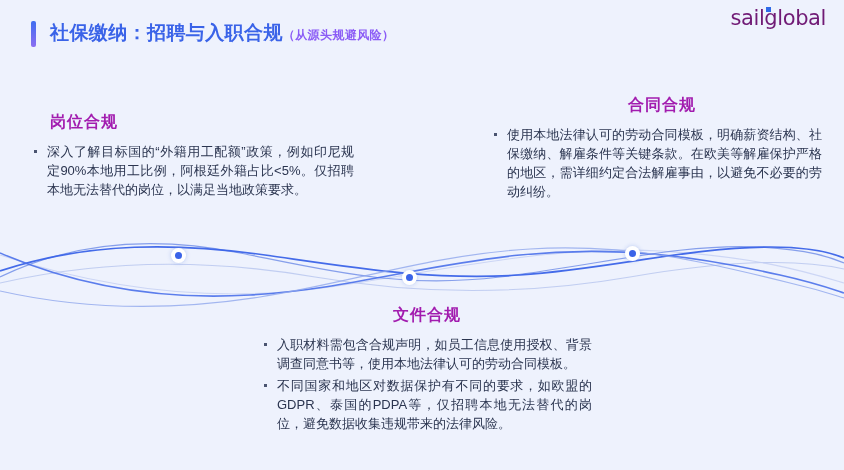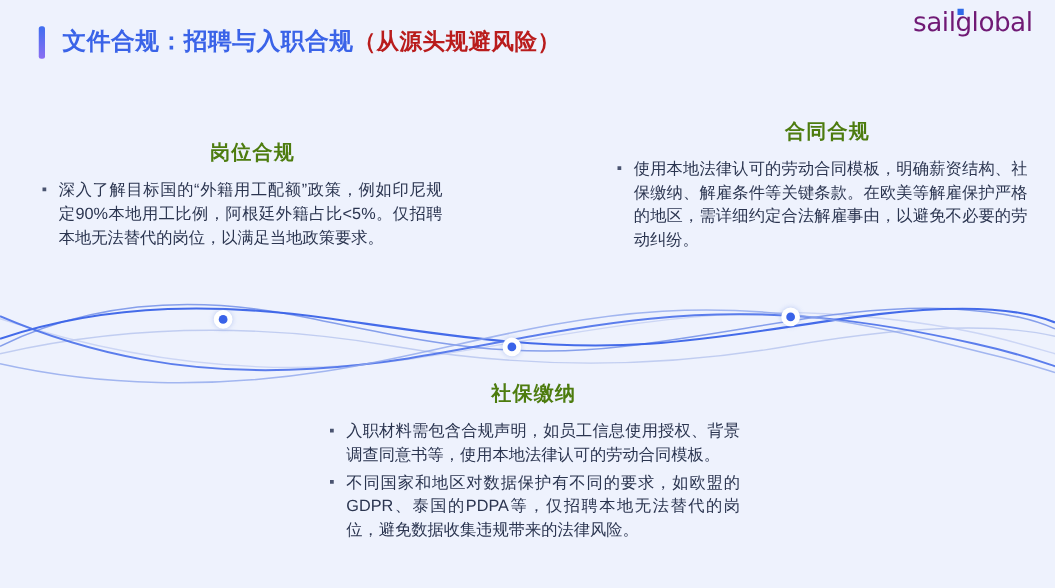--- a/index.html
+++ b/index.html
@@ -51,23 +51,23 @@
 
   .title-text {
     font-size: 19px;
     font-weight: 700;
     color: #3a63e8;
     letter-spacing: 0.4px;
     white-space: nowrap;
     line-height: 26px;
   }
   .title-sub {
-    font-size: 18px;
+    font-size: 12px;
     font-weight: 700;
-    color: #b91c1c;
+    color: #8b5cf6;
   }
 
   .logo {
     position: absolute;
     right: 18px;
     top: 6px;
     font-size: 21px;
     font-weight: 400;
     color: #701a75;
     letter-spacing: -0.4px;
@@ -113,21 +113,21 @@
   }
 
   
   .block {
     position: absolute;
   }
 
   .block-title {
     font-size: 16px;
     font-weight: 700;
-    color: #4d7c0f;
+    color: #a21caf;
     letter-spacing: 1px;
     margin-bottom: 9px;
   }
 
   .bullets {
     list-style: none;
   }
 
   .bullets li {
     position: relative;
@@ -149,21 +149,21 @@
     background: #5a6party;
     background: #4a5470;
   }
 
   
   #block-position {
     left: 32px;
     top: 112px;
     width: 322px;
   }
-  #block-position .block-title { text-align: center; padding-left: 18px; }
+  #block-position .block-title { padding-left: 18px; }
 
   #block-contract {
     left: 492px;
     top: 95px;
     width: 330px;
   }
   #block-contract .block-title { text-align: center; padding-left: 10px; }
 
   #block-document {
     left: 262px;
@@ -175,21 +175,21 @@
 </style>
 </head>
 <body>
 
 <div class="slide">
 
   <div class="header">
     <div class="title-wrap">
       <div class="title-bar"></div>
       <div class="title-text">
-        <span>文件合规：招聘与入职合规</span><span class="title-sub">（从源头规避风险）</span>
+        <span>社保缴纳：招聘与入职合规</span><span class="title-sub">（从源头规避风险）</span>
       </div>
     </div>
     <div class="logo">
       <span>sailglobal</span>
       <span class="dot-i"></span>
     </div>
   </div>
 
   <svg class="waves" viewBox="0 0 844 95" preserveAspectRatio="none" xmlns="http://www.w3.org/2000/svg">
     <path d="M0,58 C105,34 210,34 315,52 C420,70 525,70 630,52 C735,34 800,34 844,44" fill="none" stroke="#b9c7ef" stroke-width="1.1" opacity="0.85"></path>
@@ -212,20 +212,20 @@
   </div>
 
   <div class="block" id="block-contract">
     <div class="block-title">合同合规</div>
     <ul class="bullets">
       <li>使用本地法律认可的劳动合同模板，明确薪资结构、社保缴纳、解雇条件等关键条款。在欧美等解雇保护严格的地区，需详细约定合法解雇事由，以避免不必要的劳动纠纷。</li>
     </ul>
   </div>
 
   <div class="block" id="block-document">
-    <div class="block-title">社保缴纳</div>
+    <div class="block-title">文件合规</div>
     <ul class="bullets">
       <li>入职材料需包含合规声明，如员工信息使用授权、背景调查同意书等，使用本地法律认可的劳动合同模板。</li>
       <li>不同国家和地区对数据保护有不同的要求，如欧盟的GDPR、泰国的PDPA等，仅招聘本地无法替代的岗位，避免数据收集违规带来的法律风险。</li>
     </ul>
   </div>
 
 </div>
 
 </body></html>

